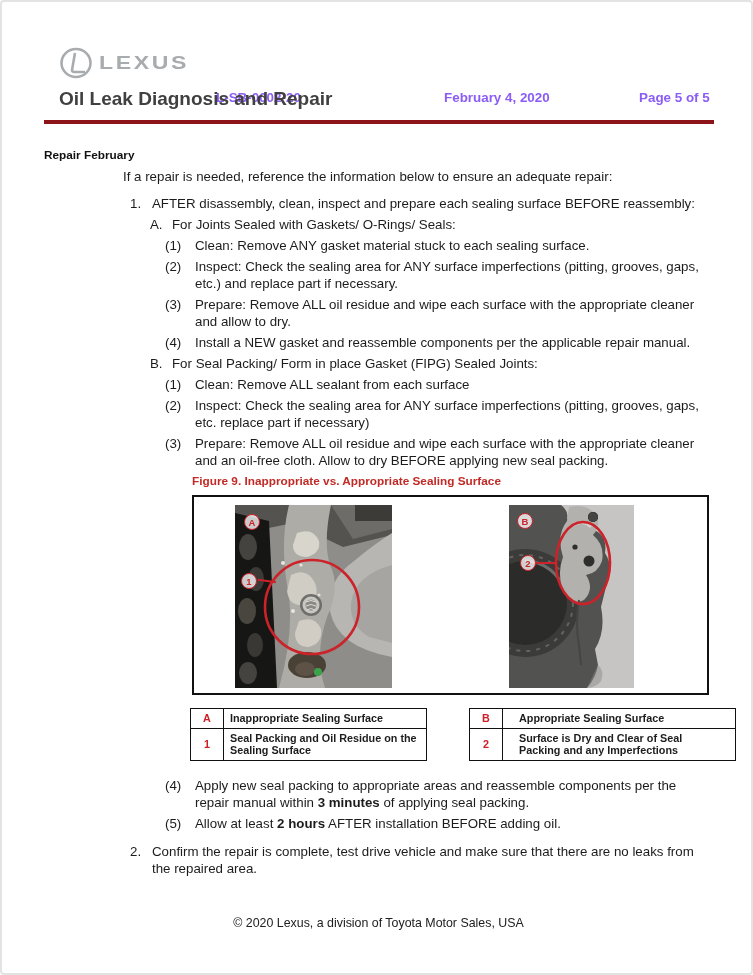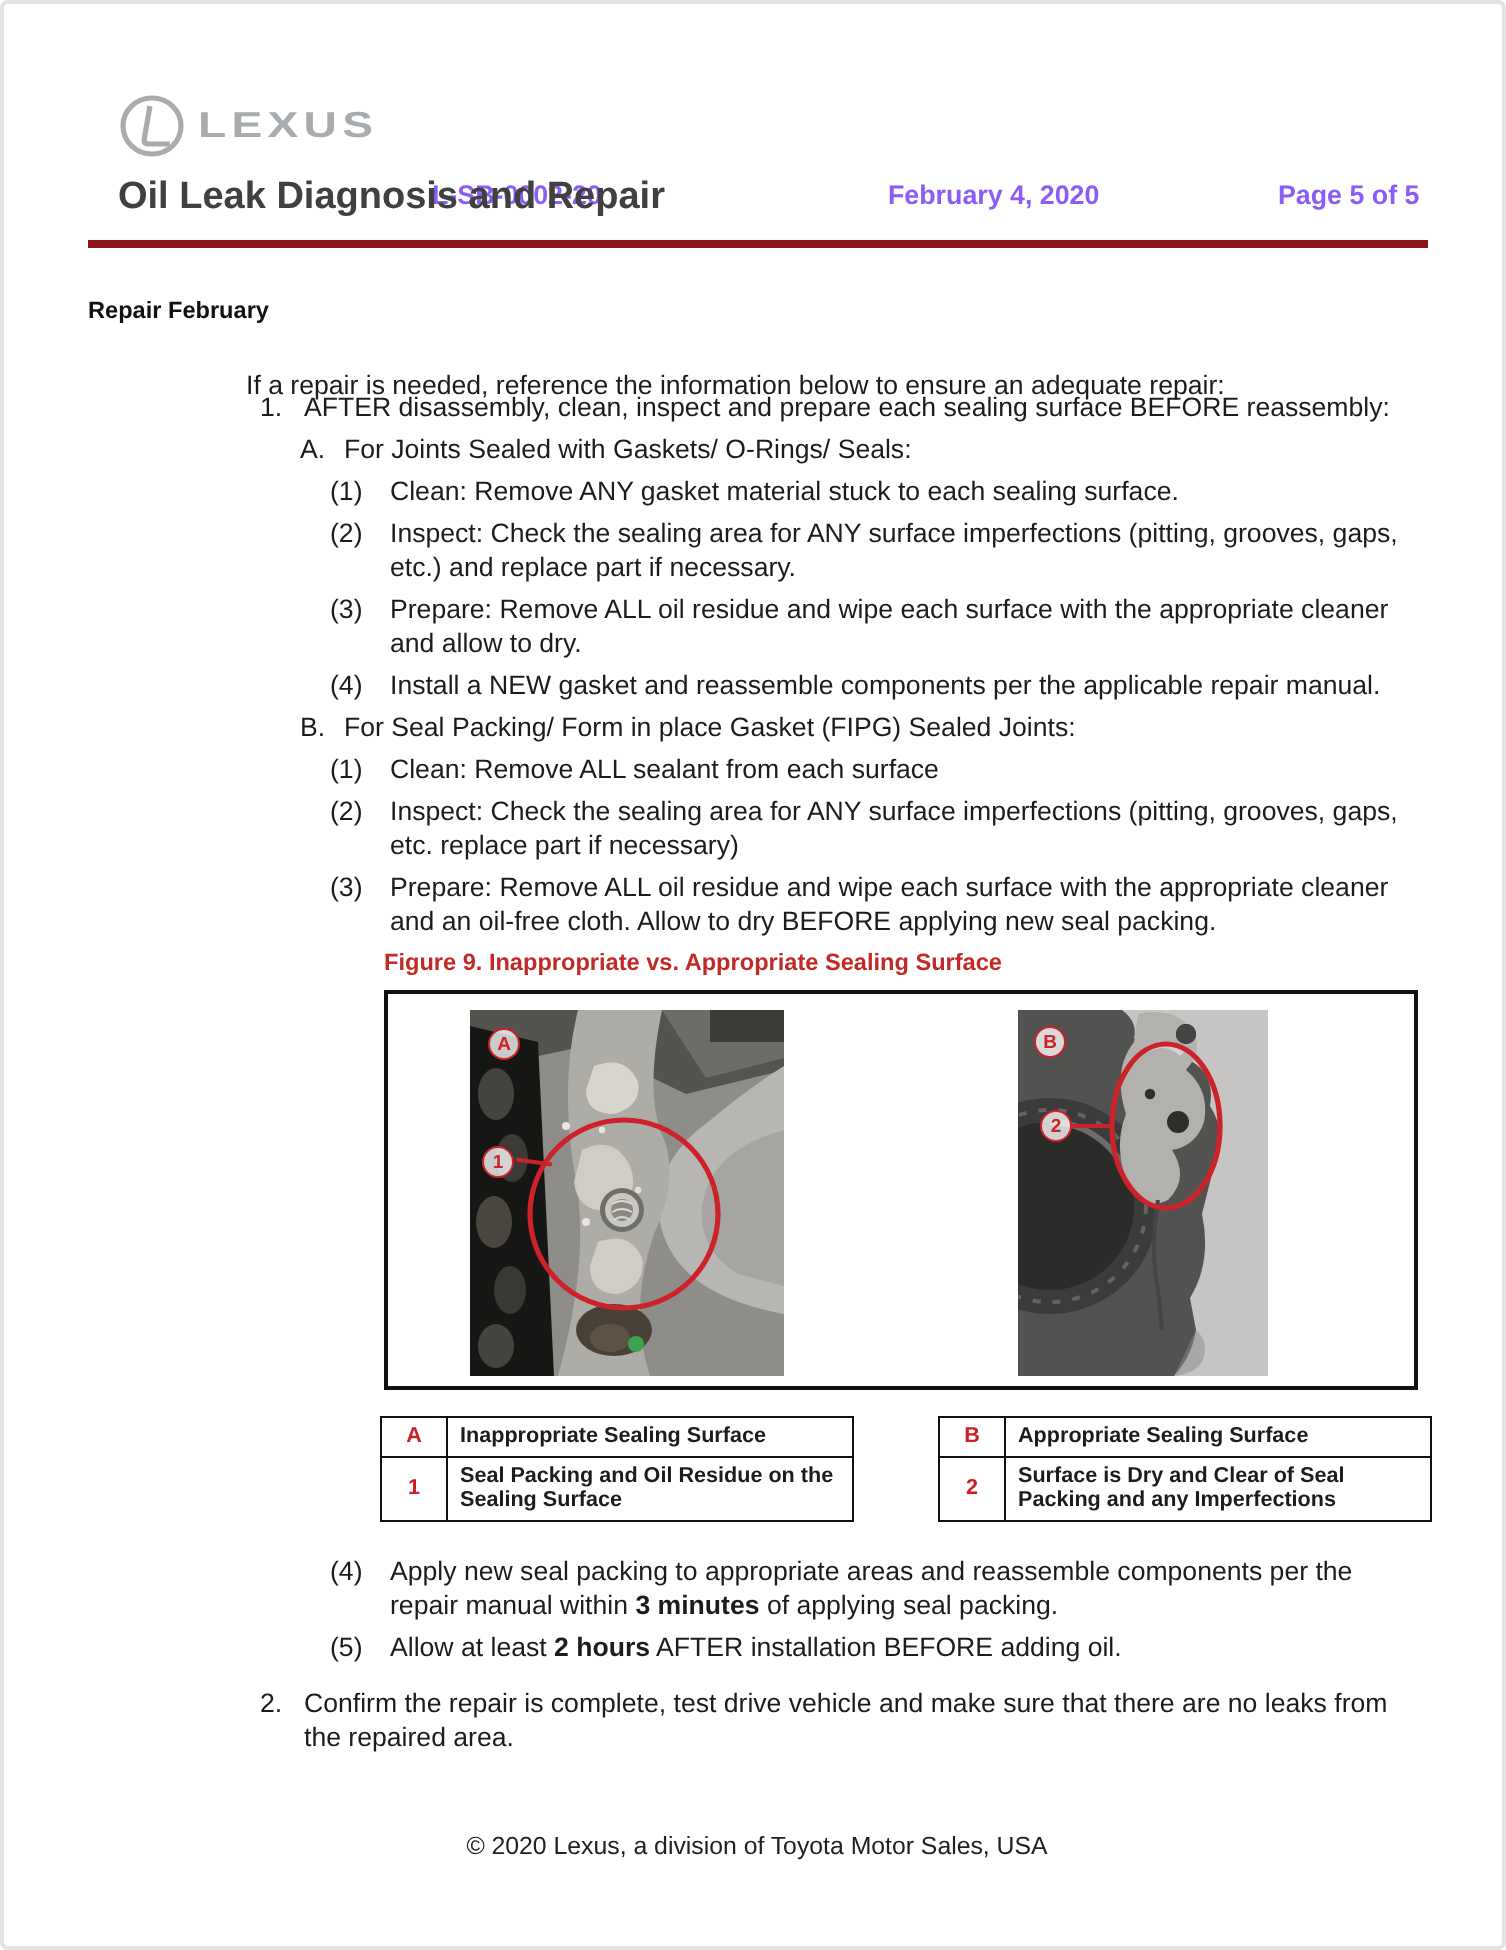--- a/index.html
+++ b/index.html
@@ -9,21 +9,21 @@
   
   .logo{position:absolute;left:57px;top:44px;display:flex;align-items:center;gap:6px;}
   .logo svg{display:block;}
   .logo .word{font-size:22px;font-weight:bold;letter-spacing:2.5px;color:#a9acae;
               transform:scaleY(.82) scaleX(1.05);transform-origin:left center;}
   .hmeta{position:absolute;top:46px;font-size:13.4px;font-weight:bold;color:#8b5cf6;margin-top:42px;}
   .h-num{left:214px;} .h-date{left:442px;} .h-page{left:637px;}
   .doc-title{position:absolute;left:57px;top:86px;font-size:19px;font-weight:bold;color:#404040;}
   .rule{position:absolute;left:42px;top:118px;width:670px;height:4px;background:#8c1418;}
   .sect{position:absolute;left:42px;top:146px;font-size:11.8px;font-weight:bold;color:#111;}
-  .intro{position:absolute;left:121px;top:183px;font-size:13.3px;}
+  .intro{position:absolute;left:121px;top:167px;font-size:13.3px;}
   
   .bodyflow{position:absolute;left:0;top:193px;width:753px;font-size:13.3px;line-height:17px;}
   .row{display:flex;margin-top:4px;}
   .row .m{flex:0 0 auto;}
   .lvl1{padding-left:128px;} .lvl1 .m{width:22px;}
   .lvlA{padding-left:148px;} .lvlA .m{width:22px;}
   .lvlS{padding-left:163px;} .lvlS .m{width:30px;}
   .lvlS .t{max-width:505px;}
   .lvl1 .t{max-width:556px;}
   
@@ -37,21 +37,21 @@
   .co{position:absolute;width:14px;height:14px;border:1.6px solid #cc2229;border-radius:50%;
       background:rgba(255,255,255,.78);color:#cc2229;font-size:9.5px;font-weight:bold;
       display:flex;align-items:center;justify-content:center;box-sizing:content-box;}
   .lead{position:absolute;height:2px;background:#cc2229;}
   
   .legend{display:flex;margin:13px 0 0 188px;gap:42px;}
   .tbl{border-collapse:collapse;font-size:10.8px;line-height:12.5px;font-weight:bold;}
   .tbl td{border:1.6px solid #111;}
   .tbl .key{width:30px;text-align:center;color:#cc2027;}
   .tbl-l .txt{width:190px;padding:3px 6px;margin-top:46px;}
-  .tbl-r .txt{width:200px;padding:3px 6px;}
+  .tbl-r .txt{width:200px;padding:3px 16px;}
   .mt16{margin-top:16px;} .mt11{margin-top:11px;}
   .footer{position:absolute;left:0;top:914px;width:753px;text-align:center;font-size:12.4px;color:#202020;}
   b{font-weight:bold;}
 </style>
 </head>
 <body>
 
 <div class="page">
 
   <div class="logo">

